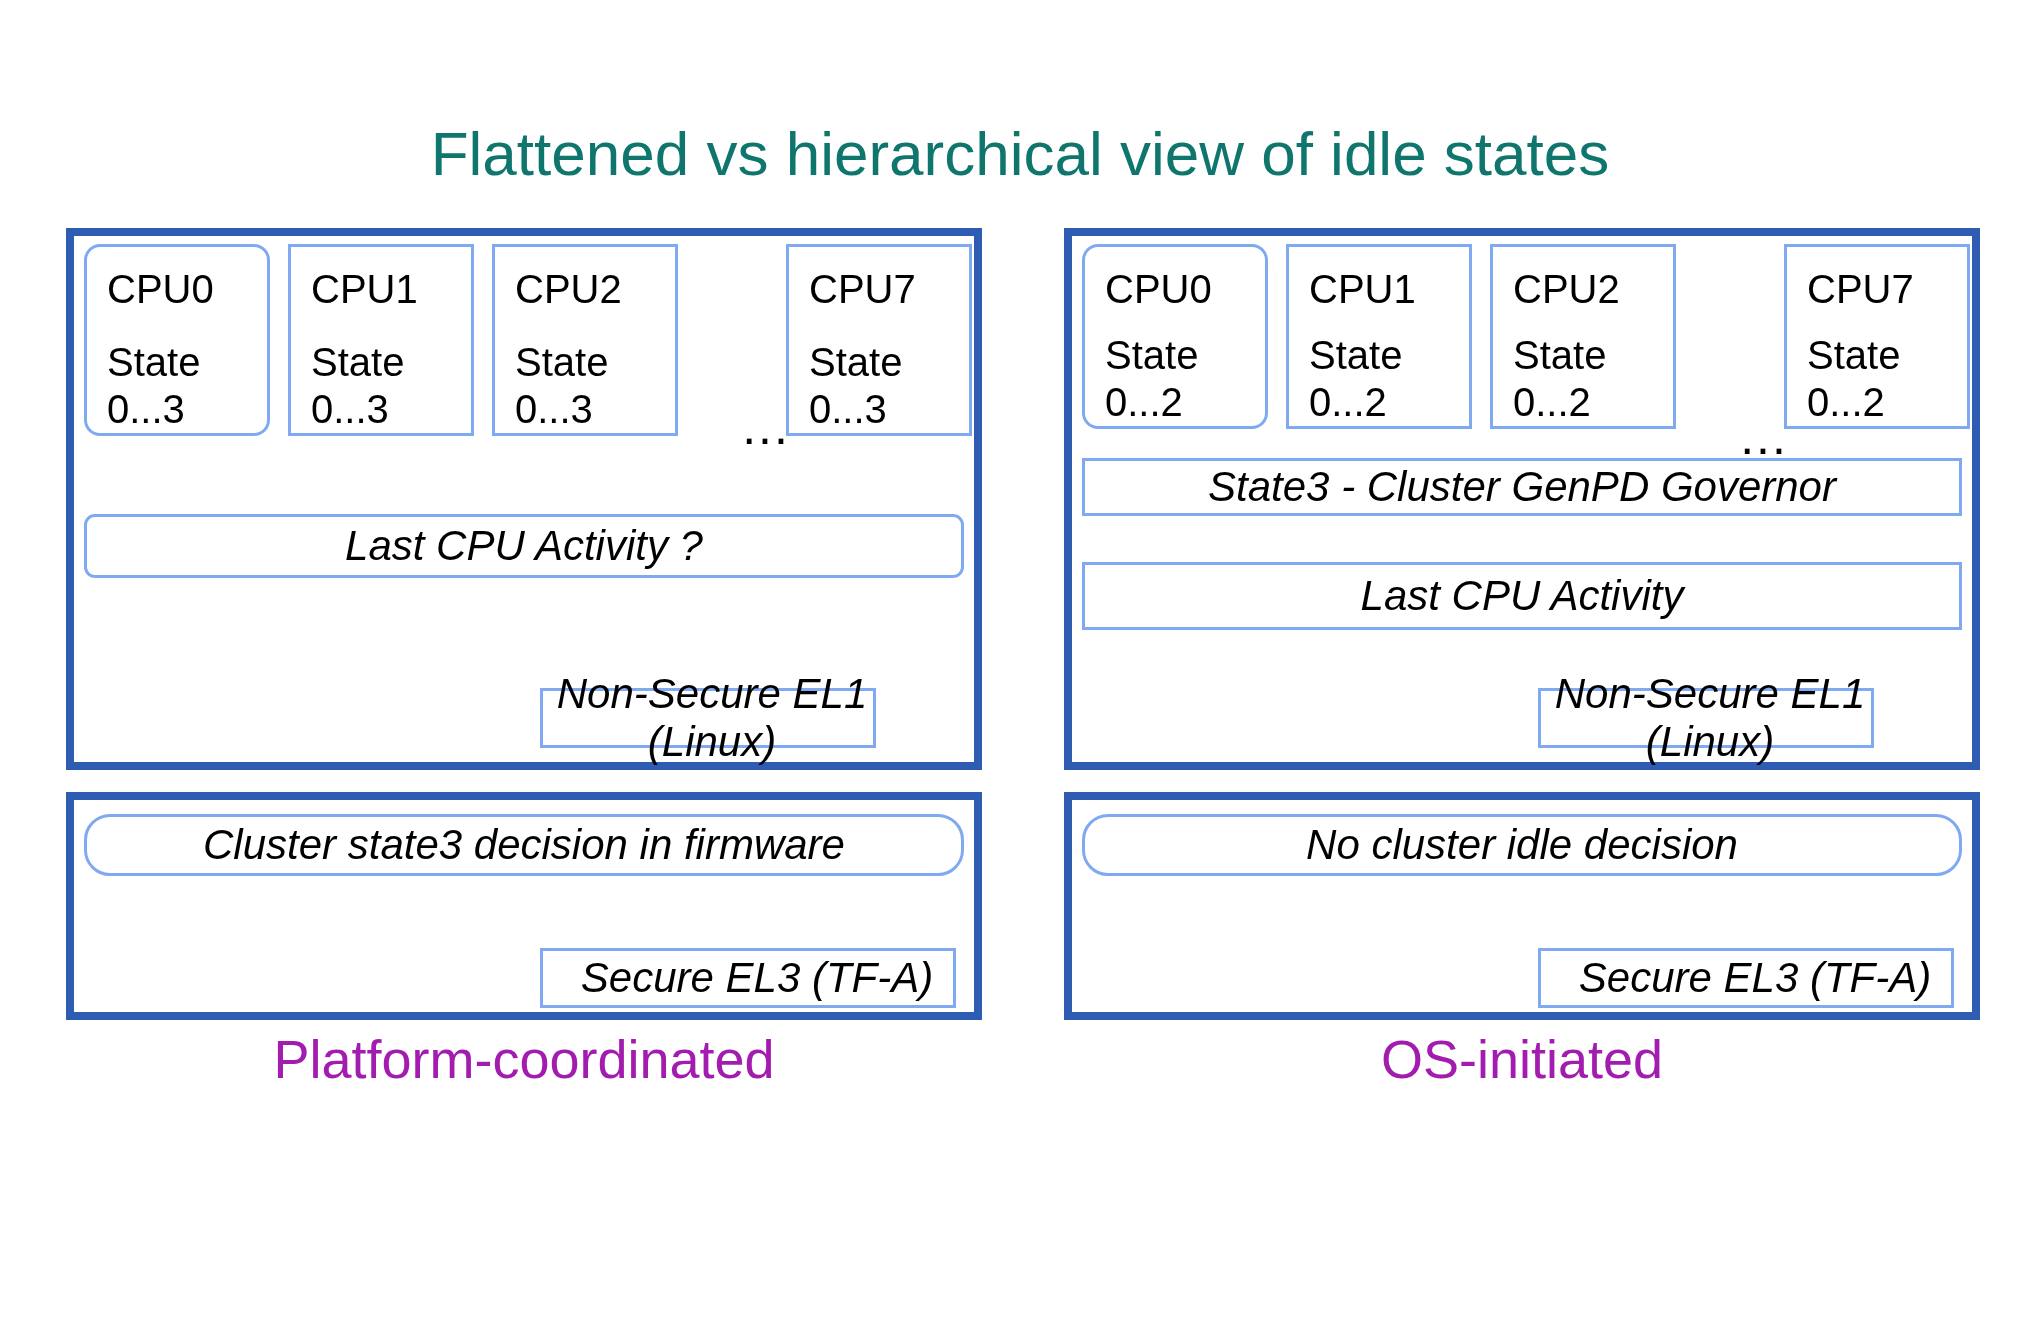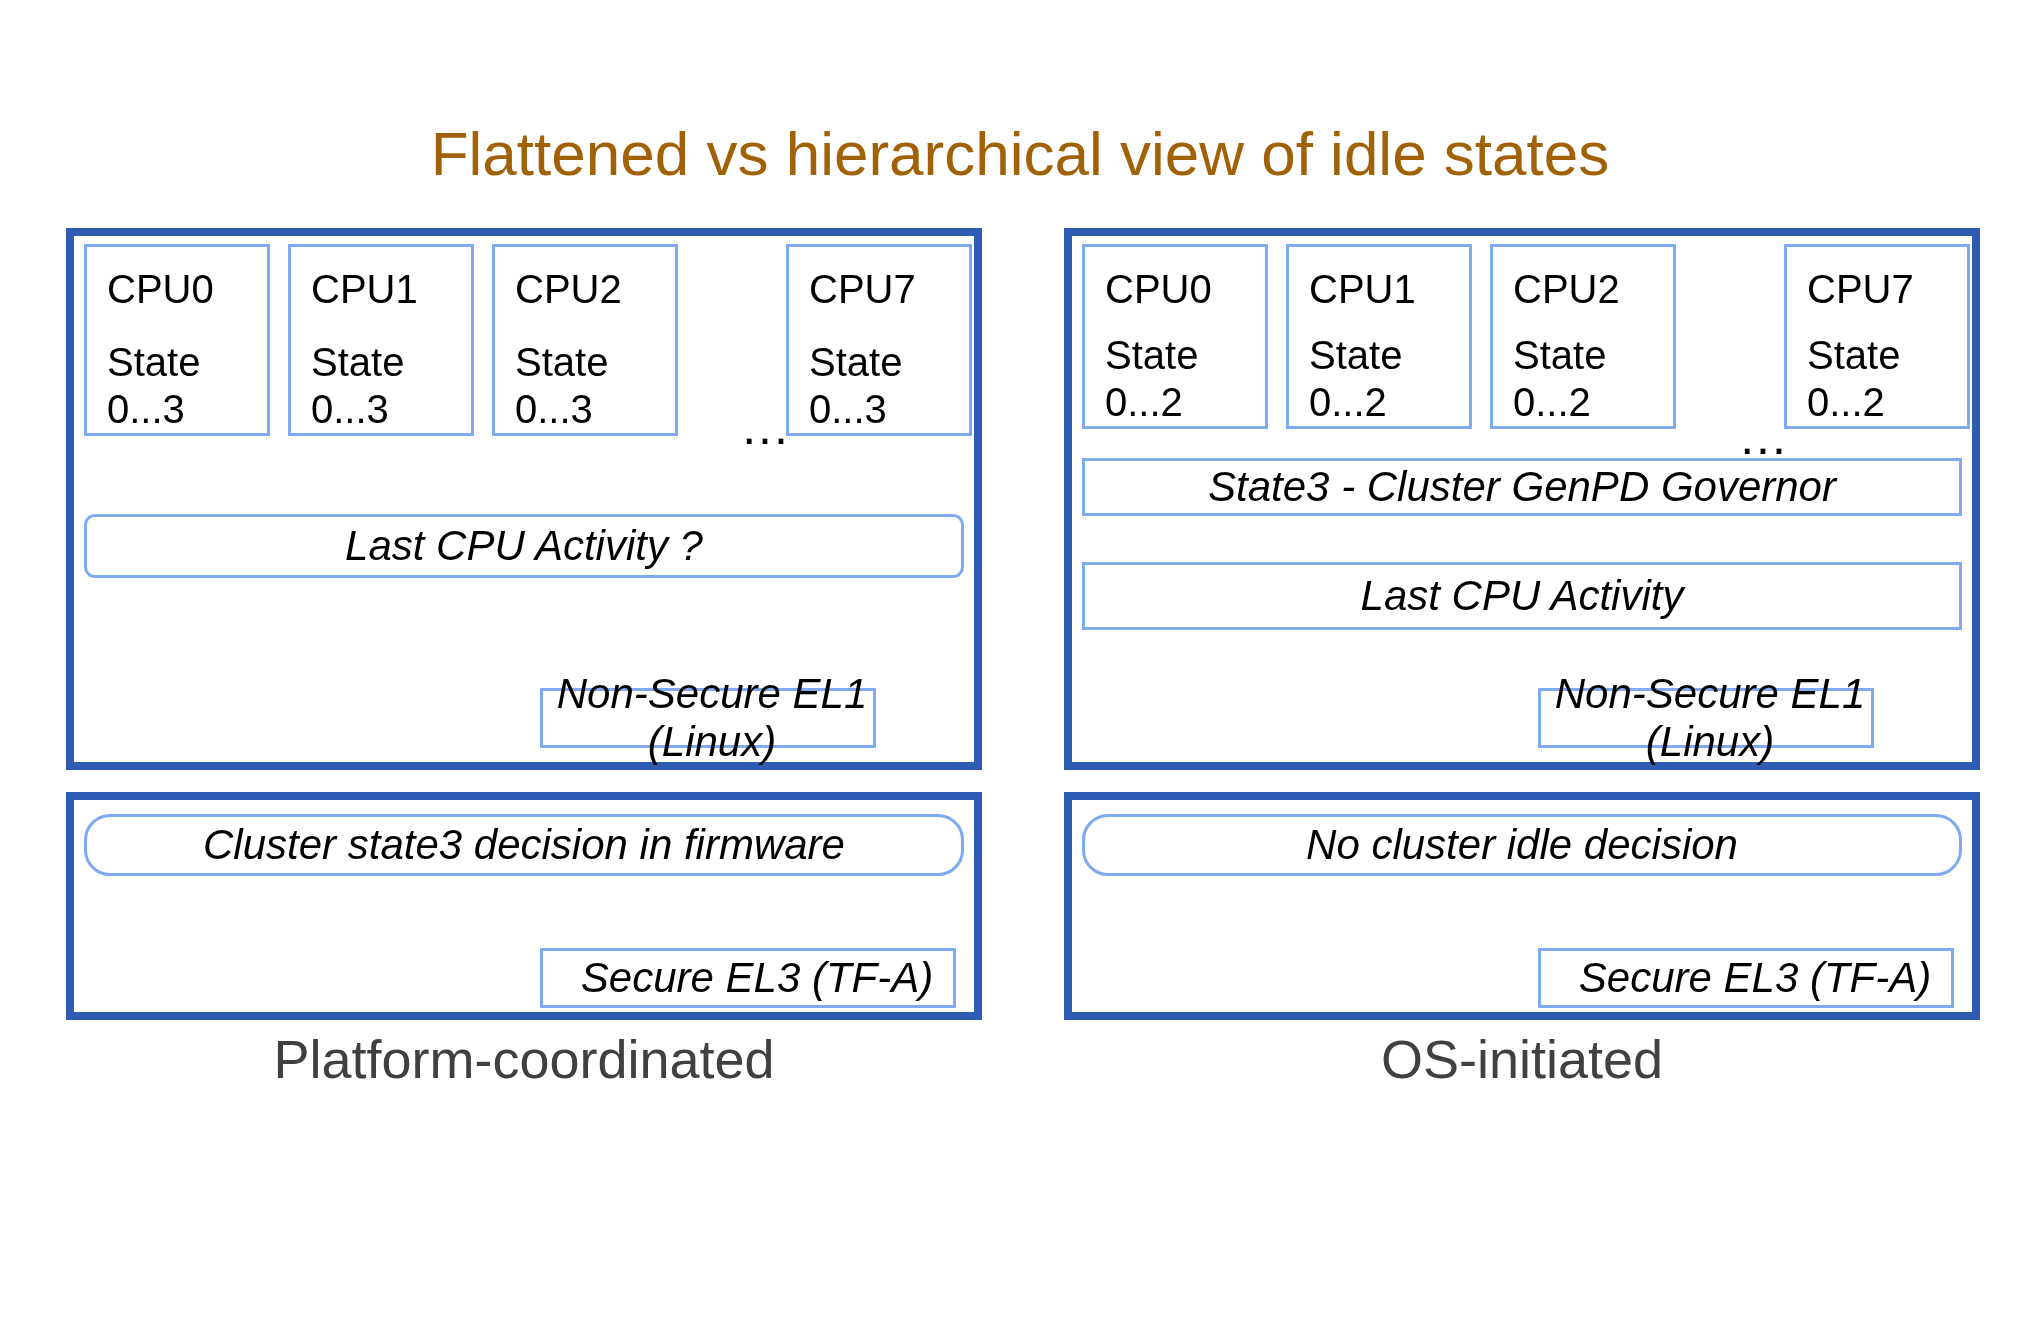--- a/index.html
+++ b/index.html
@@ -2,42 +2,42 @@
 <html><head>
 <meta charset="utf-8">
 <style>
   html,body { margin:0; padding:0; background:#ffffff; }
   .canvas {
     position:relative; width:2040px; height:1320px; background:#ffffff;
     font-family:"Liberation Sans", sans-serif; color:#000000; overflow:hidden;
   }
   .title {
     position:absolute; top:118px; left:0; width:2040px; margin:0;
-    text-align:center; font-size:62px; font-weight:400; color:#a16207;
+    text-align:center; font-size:62px; font-weight:400; color:#0f766e;
   }
   .panel { position:absolute; top:228px; width:916px; height:890px; }
   .panel-left  { left:66px; }
   .panel-right { left:1064px; }
 
   .outer {
     position:absolute; box-sizing:border-box; background:#ffffff;
     border:8px solid #2E5CB3;
   }
   .outer-upper { left:0; top:0;   width:916px; height:542px; }
   .outer-lower { left:0; top:564px; width:916px; height:228px; }
 
   .inner {
     position:absolute; box-sizing:border-box; background:#ffffff;
     border:3px solid #7FA9F0;
   }
 
   
   .cpu { top:8px; width:186px; height:192px; font-size:40px; line-height:1.1; }
   .panel-right .cpu { height:185px; }
-  .cpu-0 { left:10px; }
+  .cpu-0 { left:10px;border-radius:16px; }
   .cpu-1 { left:214px; }
   .cpu-2 { left:418px; }
   .cpu-7 { left:712px; }
   .cpu-name  { padding:20px 0 0 20px; }
   .cpu-state { position:absolute; left:20px; bottom:0; line-height:1.18; }
 
   .dots {
     position:absolute; left:632px; top:162px; width:120px;
     text-align:center; font-size:50px; letter-spacing:2px;
   }
@@ -50,21 +50,21 @@
   }
   .bar-activity-left  { left:10px;  top:278px; width:880px; height:64px;border-radius:11px; }
   .bar-governor       { left:10px;  top:222px; width:880px; height:58px; }
   .bar-activity-right { left:10px;  top:326px; width:880px; height:68px; }
   .bar-el1            { left:466px; top:452px; width:336px; height:60px;padding-left:8px; }
   .bar-cluster        { left:10px;  top:14px;  width:880px; height:62px;border-radius:26px; }
   .bar-el3            { left:466px; top:148px; width:416px; height:60px;padding-left:18px; }
 
   .panel-label {
     position:absolute; top:800px; left:0; width:916px;
-    text-align:center; font-size:54px; color:#404040;
+    text-align:center; font-size:54px; color:#a21caf;
   }
 </style>
 </head>
 <body>
 
 <div class="canvas">
 
   <h1 class="title">Flattened vs hierarchical view of idle states</h1>
 
   <section class="panel panel-left">

